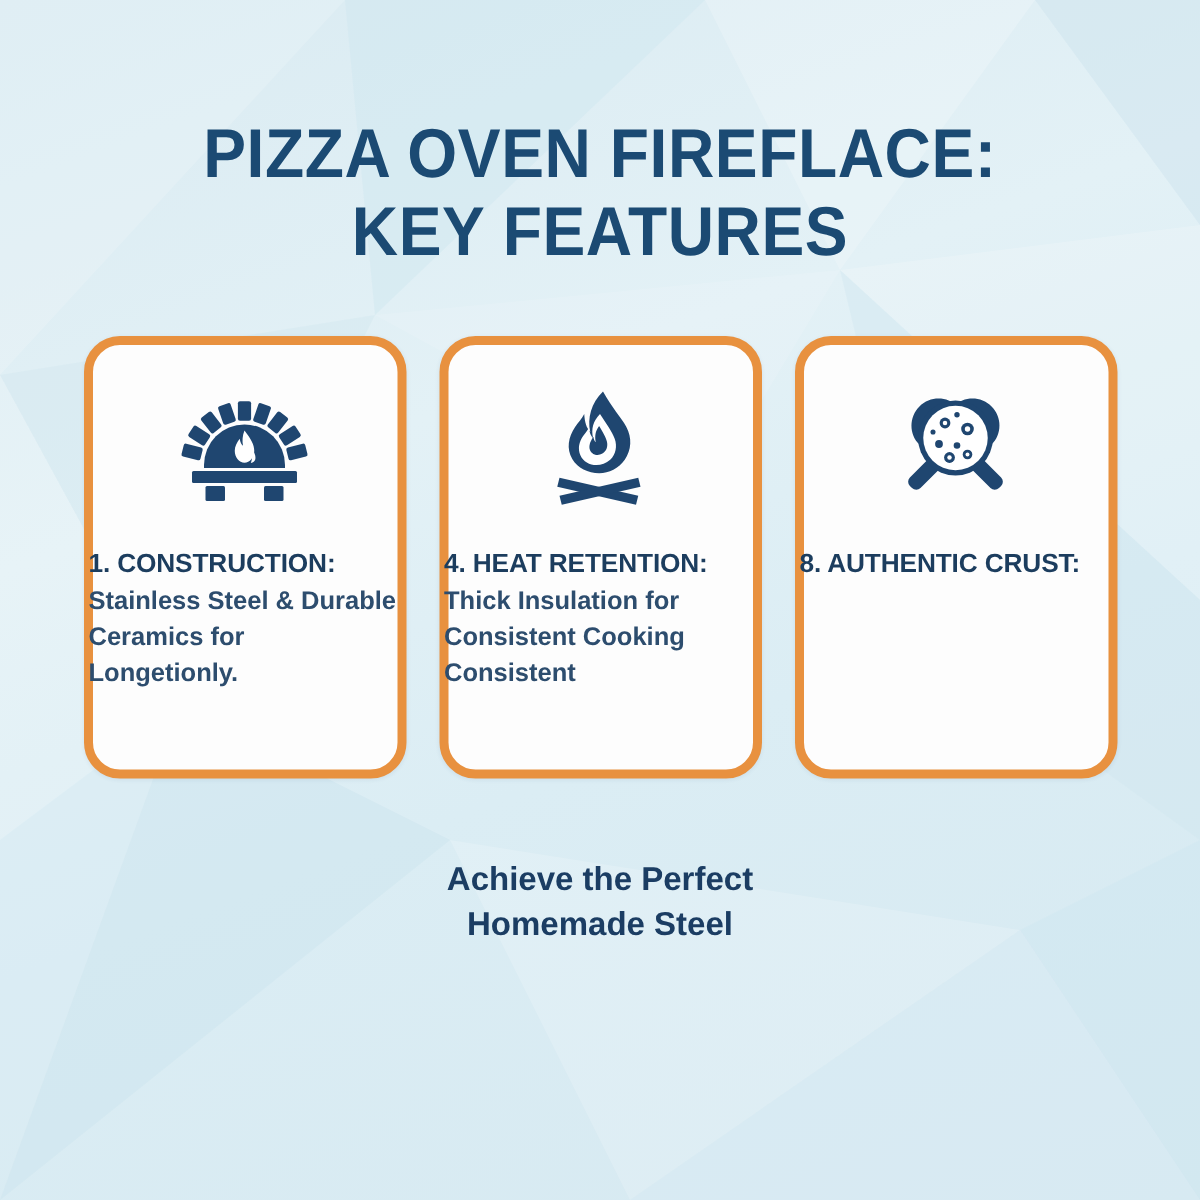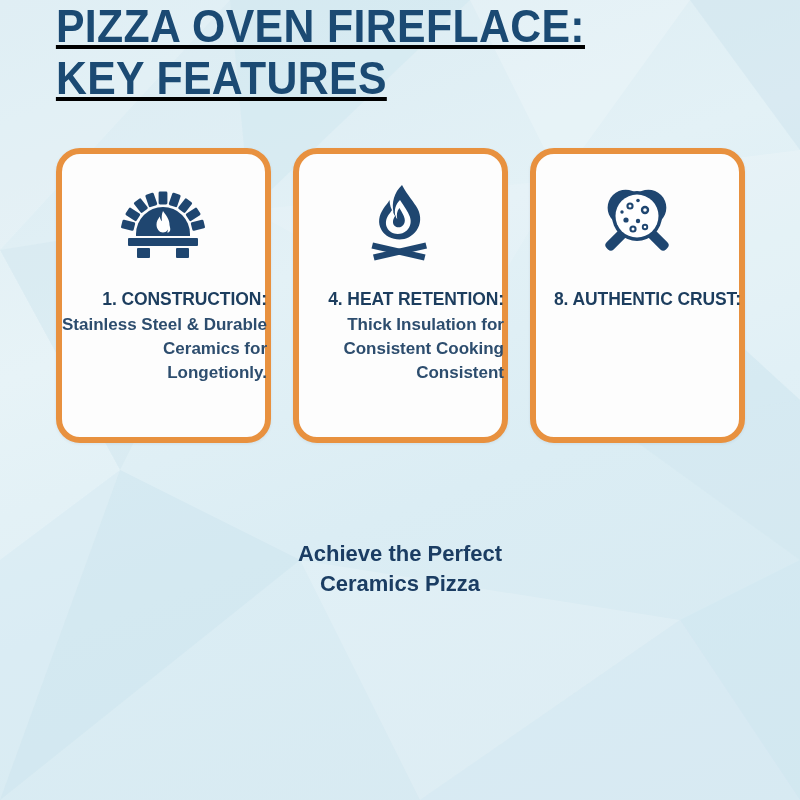--- a/index.html
+++ b/index.html
@@ -30,22 +30,23 @@
   .content {
     position: absolute;
     inset: 0;
     display: flex;
     flex-direction: column;
     align-items: center;
   }
 
   
   .title-block {
+    margin-top: 76px;
     width: 740px;
-    text-decoration: underline;
+    text-align: center;
   }
   .title-line {
     display: block;
     color: #1b4a73;
     font-weight: bold;
     font-size: 46px;
     line-height: 52px;
     letter-spacing: 0.4px;
     text-transform: uppercase;
     transform: scaleX(0.93);
@@ -75,21 +76,21 @@
   }
   .card-icon {
     height: 86px;
     display: flex;
     align-items: center;
     justify-content: center;
   }
   .card-text {
     margin-top: 22px;
     width: 208px;
-    text-align: right;
+    text-align: left;
   }
   .card-heading {
     display: block;
     color: #1c3d5e;
     font-weight: bold;
     font-size: 17.5px;
     line-height: 22px;
     letter-spacing: -0.1px;
     white-space: nowrap;
   }
@@ -97,21 +98,21 @@
     display: block;
     margin-top: 3px;
     color: #2d4d6e;
     font-size: 17px;
     line-height: 24px;
     font-weight: bold;
   }
 
   
   .footer-block {
-    margin-top: 96px;
+    margin-top: 52px;
     text-align: center;
   }
   .footer-line {
     display: block;
     color: #1b3d63;
     font-weight: bold;
     font-size: 22px;
     line-height: 30px;
   }
 </style>
@@ -257,17 +258,17 @@
         </div>
         <div class="card-text">
           <span class="card-heading">8. AUTHENTIC CRUST:</span>
         </div>
       </div>
 
     </div>
 
     <div class="footer-block">
       <span class="footer-line">Achieve the Perfect</span>
-      <span class="footer-line">Ceramics Pizza</span>
+      <span class="footer-line">Homemade Steel</span>
     </div>
 
   </div>
 </div>
 
 </body></html>

